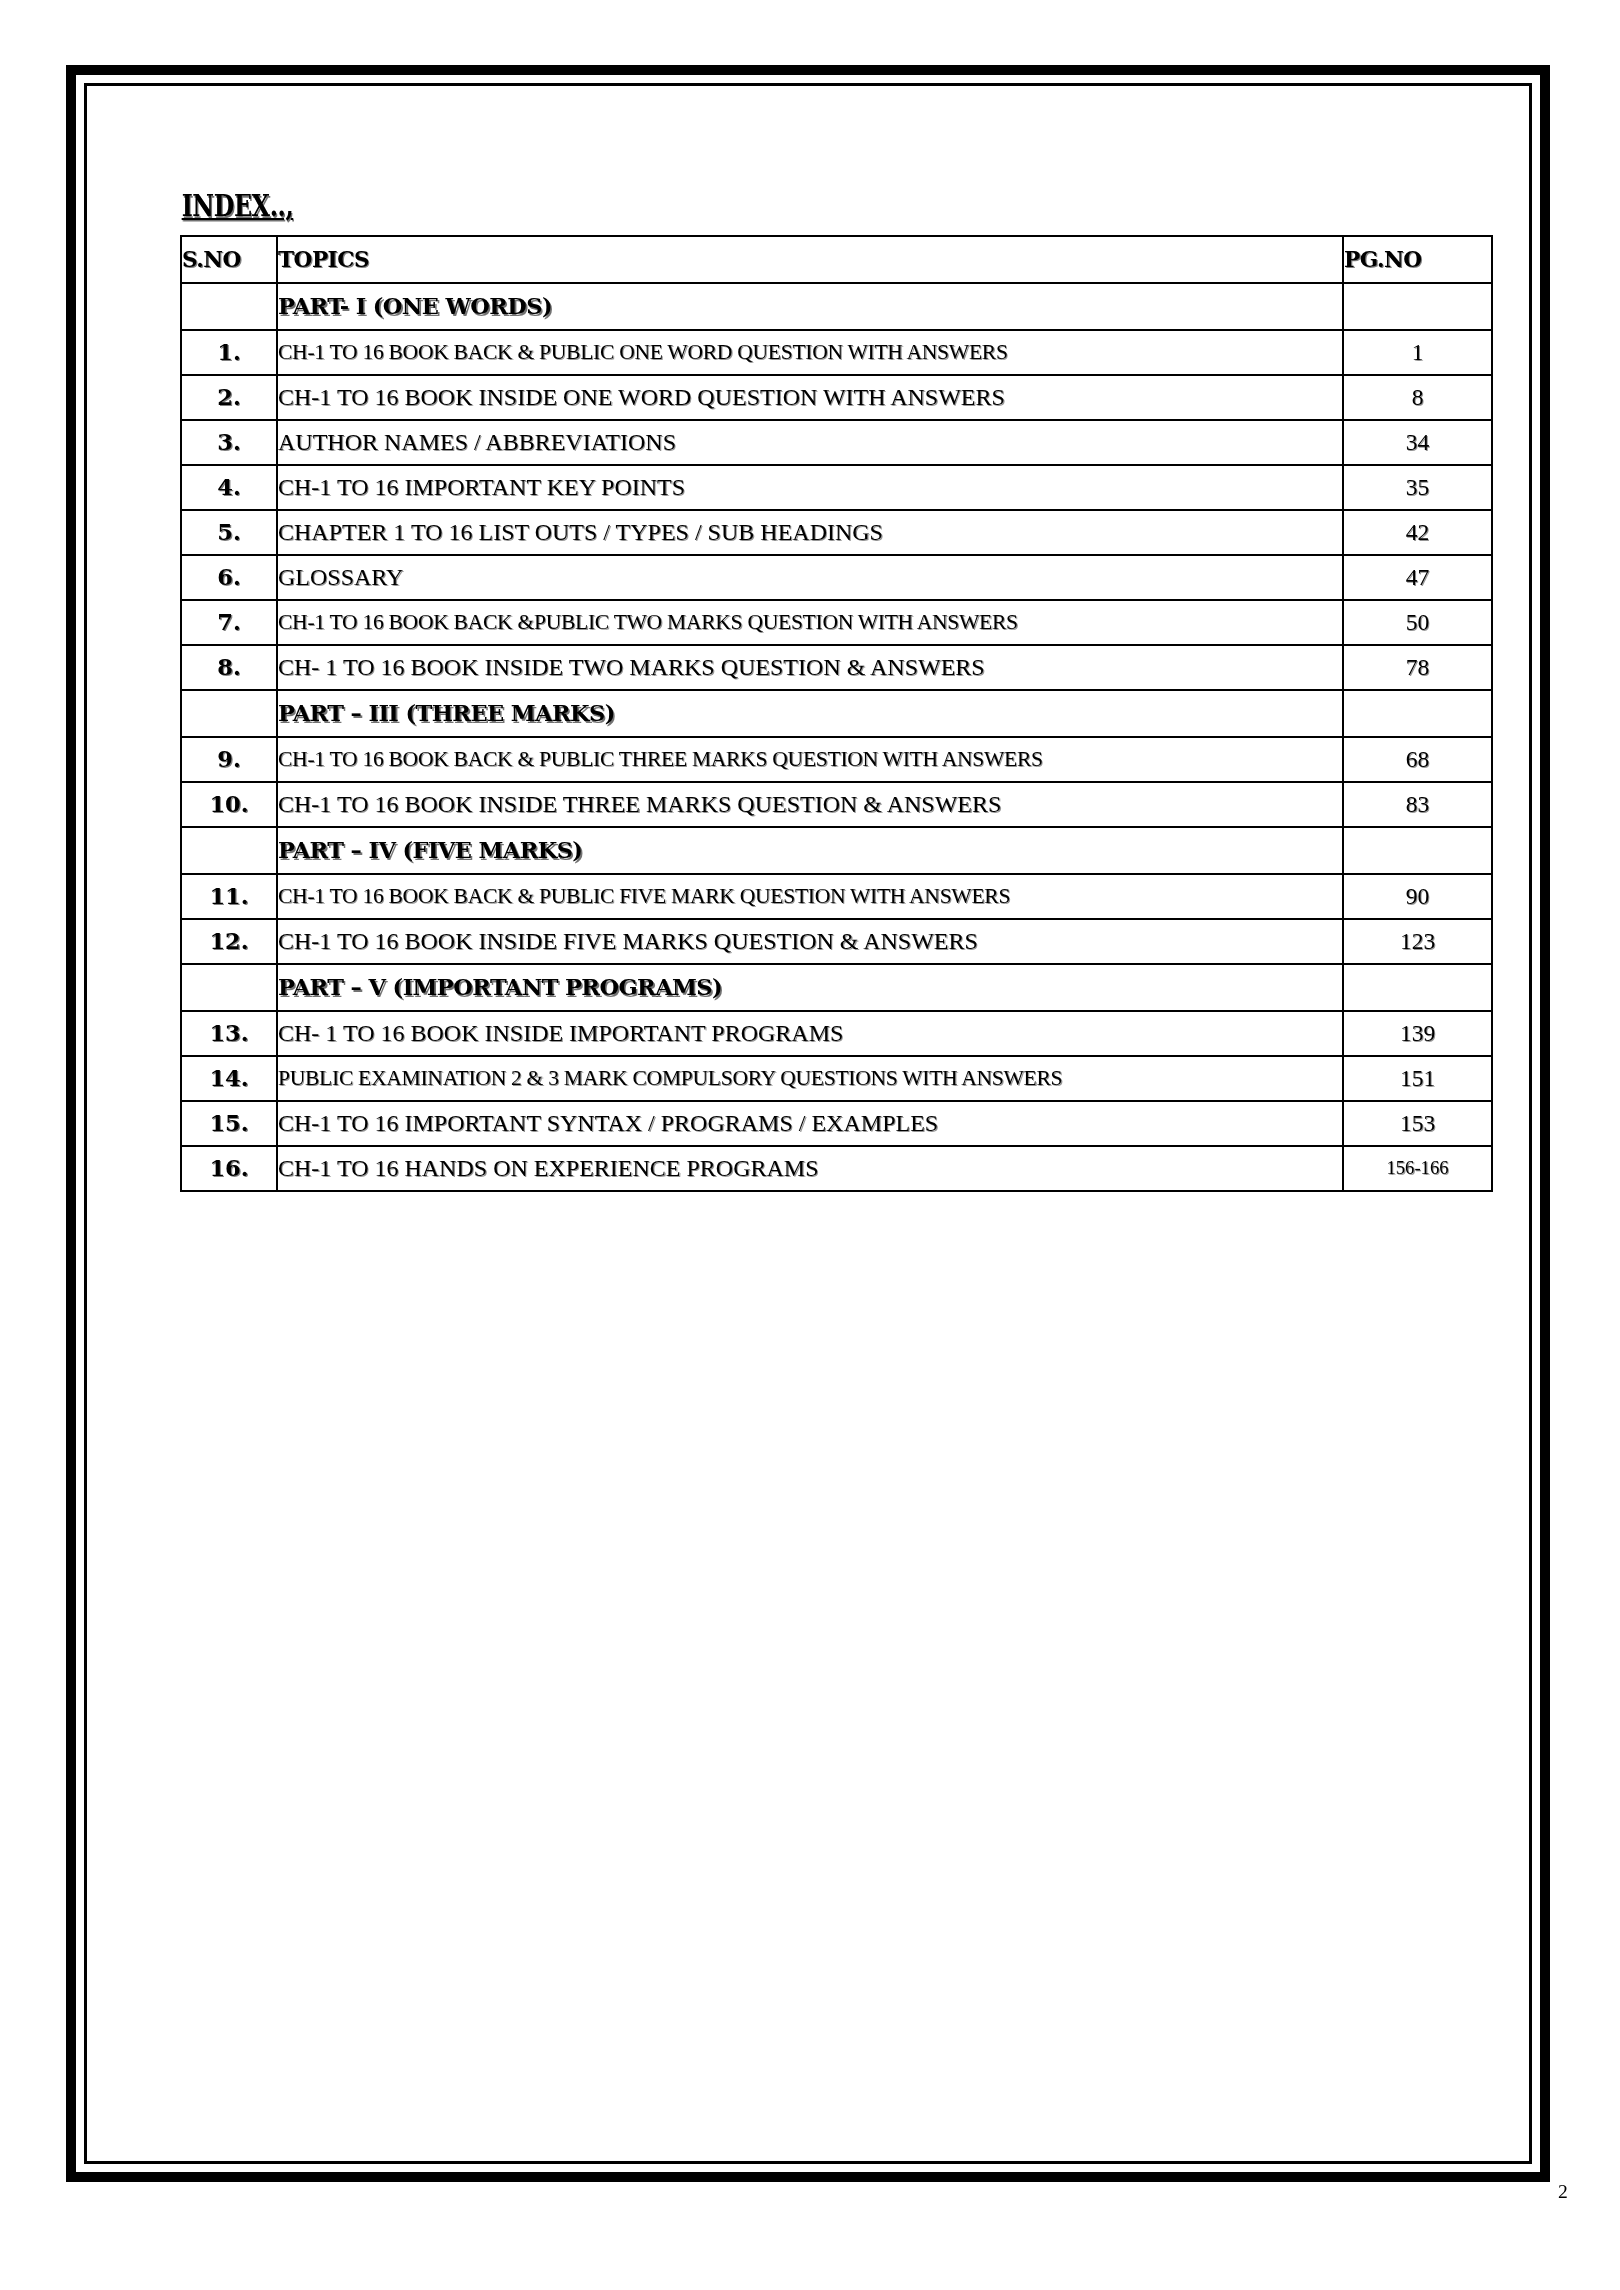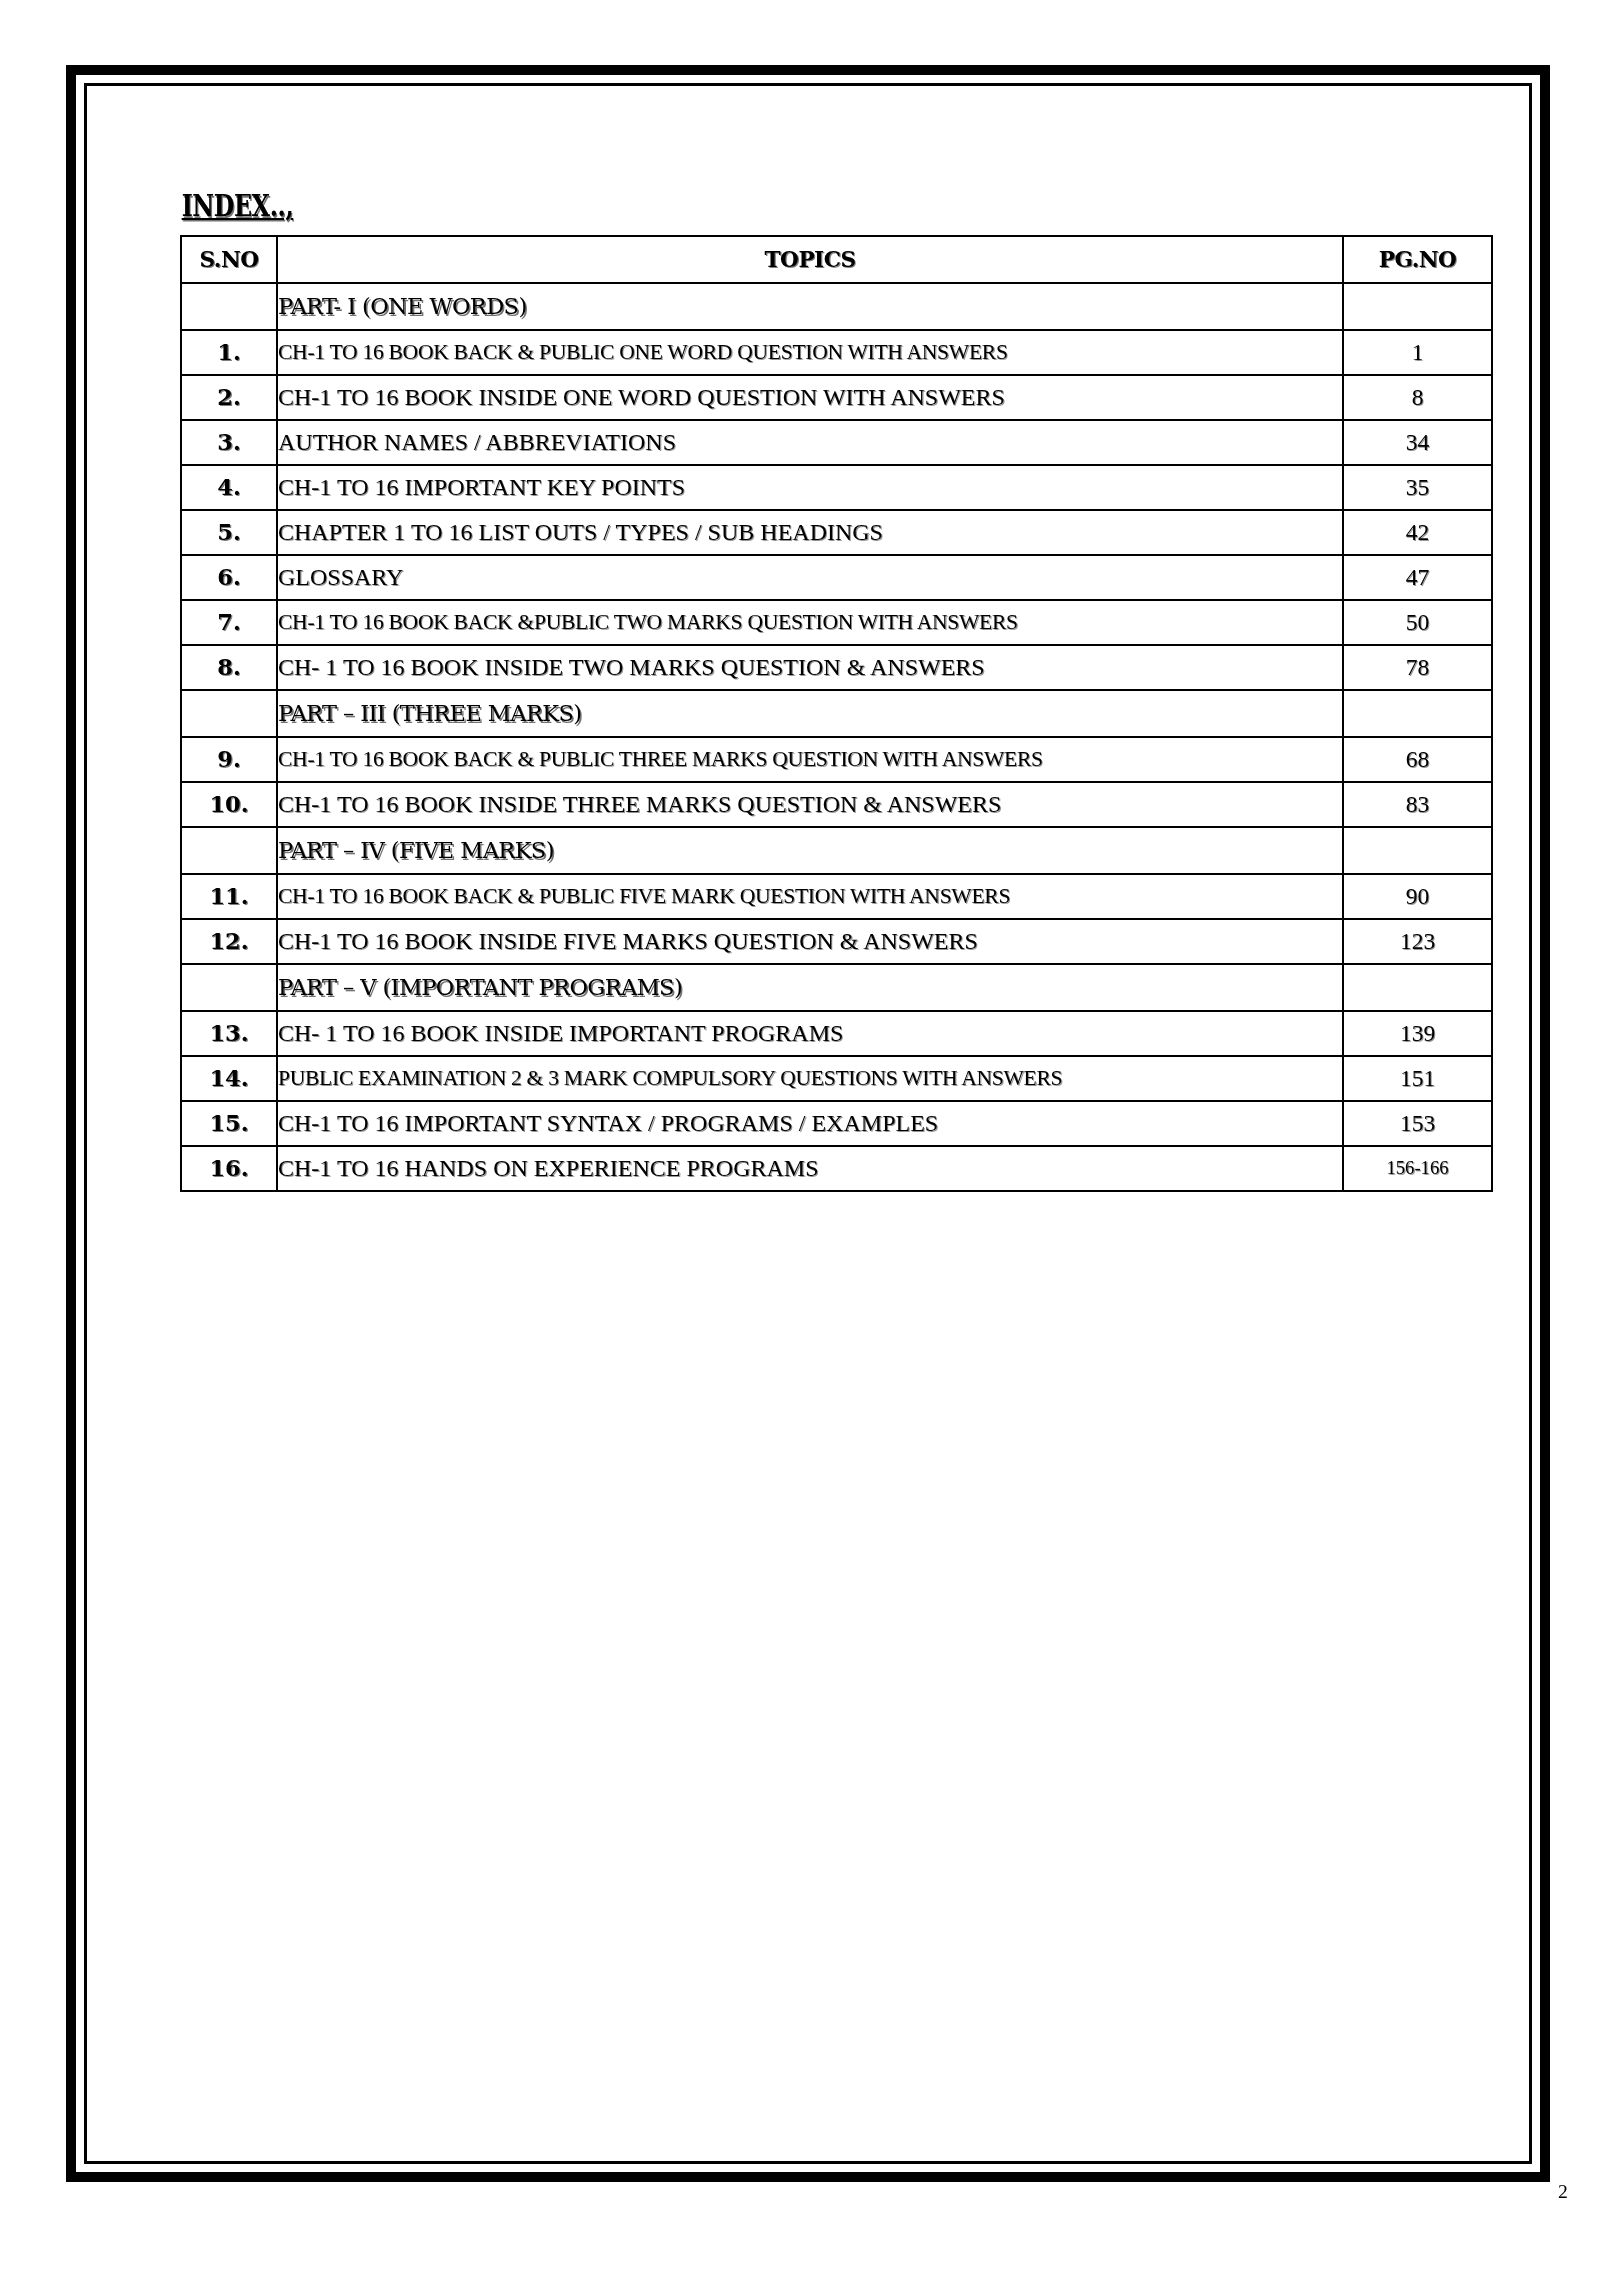--- a/index.html
+++ b/index.html
@@ -81,39 +81,39 @@
     vertical-align: middle;
   }
 
   col.c-sno   { width: 96px;  }
   col.c-topic { width: 1066px;}
   col.c-pg    { width: 149px; }
 
   
   tr.header-row th {
     height: 45px;
-    text-align: center;
+    text-align: left;
     font-family: "DejaVu Serif", "Liberation Serif", serif;
     font-weight: bold;
     font-size: 21.6px;
     letter-spacing: -0.5px;
     text-shadow: 1.2px 1.2px 0 rgba(0,0,0,0.5);
   }
   th.th-sno   { font-size: 20.6px; }
   th.th-topic { font-size: 22.5px; }
   th.th-pg    { font-size: 20.6px; }
 
   
   tr.part-row td {
     height: 45px;
   }
   td.part-cell {
     padding-left: 17.6px;
     font-family: "DejaVu Serif", "Liberation Serif", serif;
-    font-weight: normal;
+    font-weight: bold;
     font-size: 22.5px;
     letter-spacing: -0.6px;
     text-shadow: 1.6px 1.6px 0 rgba(0,0,0,0.55);
   }
 
   
   tr.data-row td { height: 43px; }
 
   td.sno-cell {
     text-align: center;

